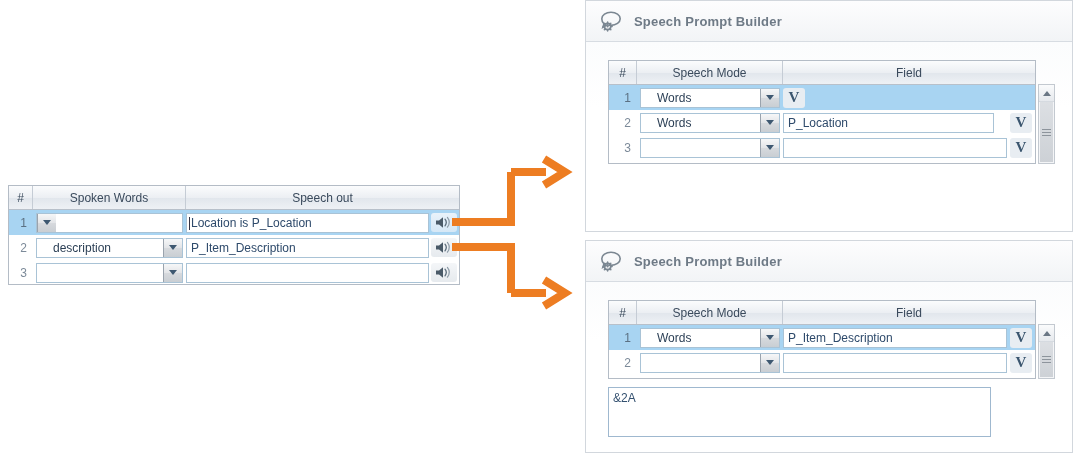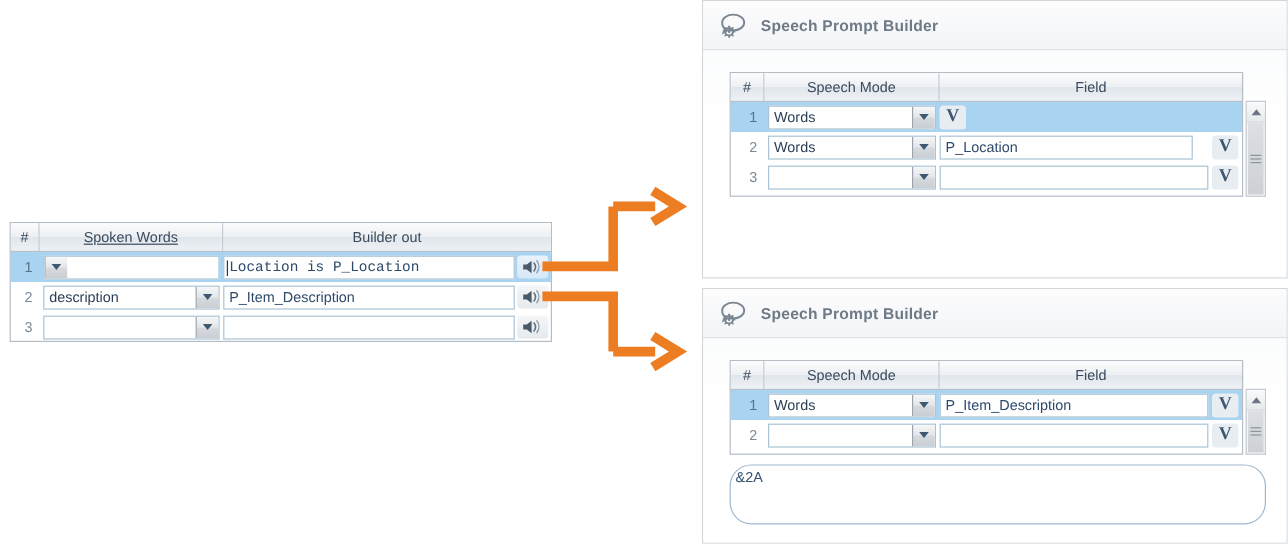--- a/index.html
+++ b/index.html
@@ -77,21 +77,21 @@
     height: 20px;
     display: flex;
     align-items: center;
     padding-left: 4px;
     font-size: 12px;
     color: #2e4a6b;
     white-space: nowrap;
     overflow: hidden;
     flex: 1;
   }
-  .tbox.caret { position: relative; font-family: Liberation Mono, monospace; }
+  .tbox.caret { position: relative; }
   .tbox.caret::before {
     content: "";
     position: absolute;
     left: 2px; top: 3px;
     width: 1px; height: 13px;
     background: #334;
   }
 
   
   .combo {
@@ -100,21 +100,21 @@
     background: #ffffff;
     height: 20px;
     display: flex;
     align-items: stretch;
     overflow: hidden;
   }
   .combo .ctext {
     flex: 1;
     display: flex;
     align-items: center;
-    padding-left: 4px;
+    padding-left: 16px;
     font-size: 12px;
     color: #2b3f55;
     white-space: nowrap;
     overflow: hidden;
   }
   .combo .cbtn {
     width: 18px;
     background: linear-gradient(to bottom, #f6f7f8 0%, #e3e5e8 48%, #d6d9dd 52%, #c9ced3 100%);
     border-left: 1px solid #9aa3ad;
     display: flex;
@@ -226,22 +226,22 @@
   svg { display: block; }
   .arrows { position: absolute; left: 0; top: 0; pointer-events: none; }
 </style>
 </head>
 <body>
 
 <div class="grid" style="left:8px; top:185px; width:452px; height:100px;">
 
   <div class="grid-head">
     <div class="hc" style="width:24px;">#</div>
-    <div class="hc" style="width:153px;text-decoration:underline;">Spoken Words</div>
-    <div class="hc" style="flex:1;">Builder out</div>
+    <div class="hc" style="width:153px;">Spoken Words</div>
+    <div class="hc" style="flex:1;">Speech out</div>
   </div>
 
   <div class="grid-row sel" style="height:25px;">
     <div class="rownum sel" style="width:24px;">1</div>
     <div class="cell" style="width:153px; padding:0 3px;">
       <div class="combo" style="width:100%;">
         <div class="cbtn">
             <span class="caret-down"></span>
           </div>
       </div>
@@ -485,15 +485,15 @@
         </div>
       <div class="sthumb" style="top:17px; bottom:1px;">
         <span class="grip">
             <i></i>
             <i></i>
             <i></i>
           </span>
       </div>
     </div>
 
-    <div class="preview" style="left:22px; top:105px; width:447px; height:50px;border-radius:18px;">&amp;2A</div>
+    <div class="preview" style="left:22px; top:105px; width:383px; height:50px;">&amp;2A</div>
   </div>
 </div>
 
 </body></html>

